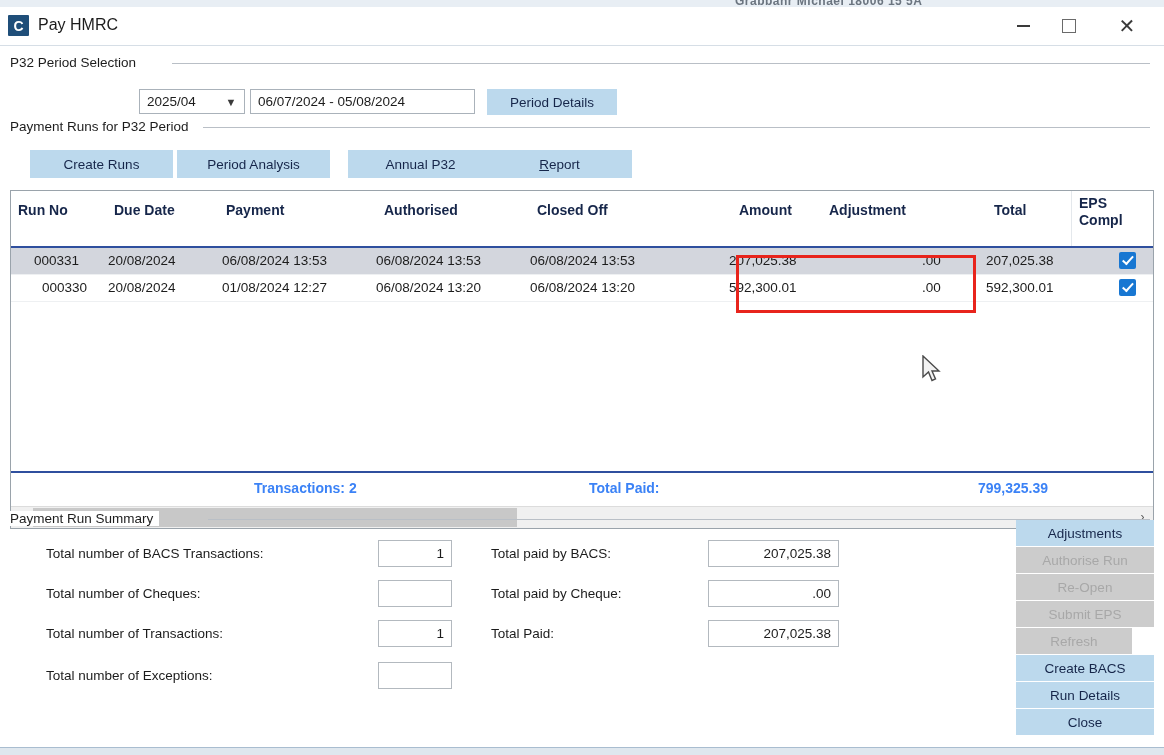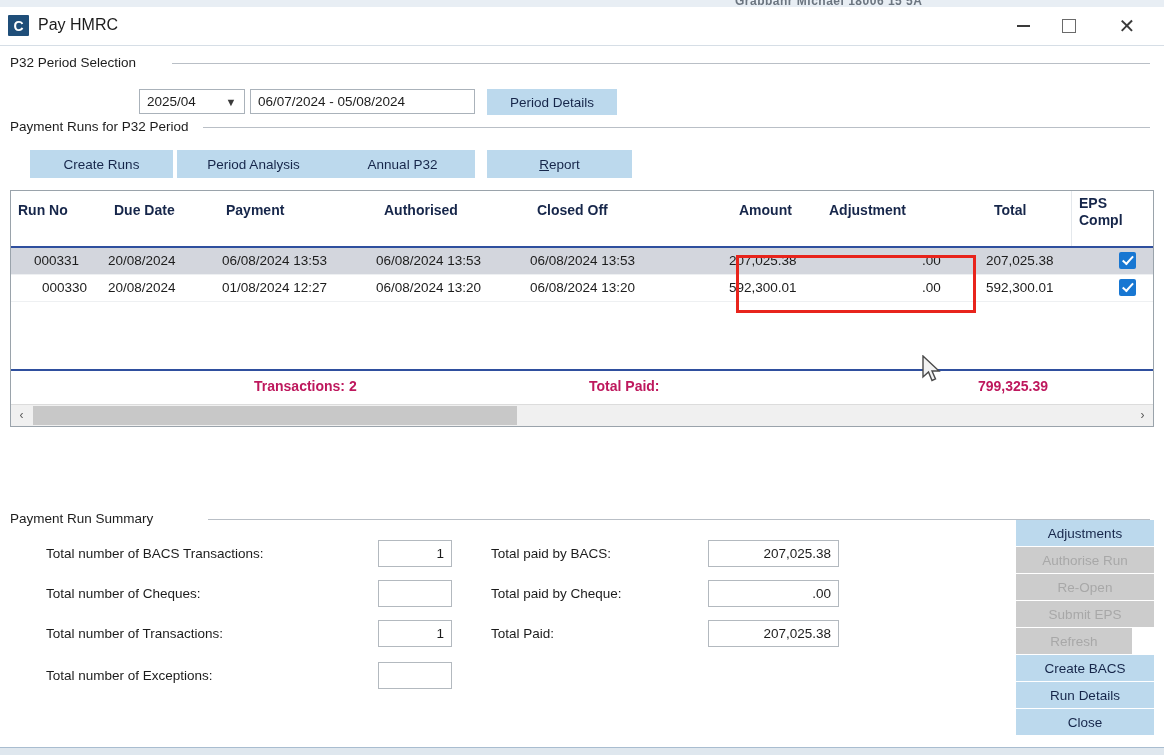--- a/index.html
+++ b/index.html
@@ -83,21 +83,21 @@
     position:absolute;background:#bcd9ed;border:none;
     font-family:"Liberation Sans", sans-serif;font-size:13.5px;color:#16264a;
     display:flex;align-items:center;justify-content:center;
     cursor:default;box-sizing:border-box;
   }
   .btn.disabled{background:#cccccc;color:#a8a8a8;}
   .btn u{text-decoration:underline;}
 
   
   .grid{
-    position:absolute;left:10px;top:183px;width:1144px;height:237px;
+    position:absolute;left:10px;top:183px;width:1144px;height:339px;
     background:#fff;border:1px solid #9aa3ab;box-sizing:border-box;
     overflow:hidden;
   }
   .grid-head{
     position:relative;height:55px;background:#fff;
     border-bottom:2px solid #2f4f9e;
   }
   .hcell{
     position:absolute;top:11px;font-weight:bold;font-size:14px;color:#16264a;
     white-space:nowrap;
@@ -121,21 +121,21 @@
   .chk:after{
     content:"";display:block;width:4px;height:9px;
     border:solid #fff;border-width:0 2px 2px 0;
     transform:rotate(42deg) translate(-1px,-1px);
   }
   .grid-total{
     position:absolute;left:0;bottom:22px;width:100%;height:33px;
     border-top:2px solid #2f4f9e;background:#fff;
   }
   .tcell{
-    position:absolute;top:7px;font-weight:bold;font-size:14px;color:#be185d;
+    position:absolute;top:7px;font-weight:bold;font-size:14px;color:#3b82f6;
     white-space:nowrap;
   }
   .hscroll{
     position:absolute;left:0;bottom:0;width:100%;height:21px;
     background:#f0f0f0;border-top:1px solid #dcdcdc;
   }
   .hs-arrow{
     position:absolute;top:0;width:21px;height:20px;
     display:flex;align-items:center;justify-content:center;
     color:#5a5a5a;font-size:12px;background:#f0f0f0;
@@ -209,21 +209,21 @@
 
   <div class="group-title" style="left:10px;top:112px;">Payment Runs for P32 Period</div>
   <div class="group-rule" style="left:203px;top:120px;width:947px;"></div>
 
   <div class="btn" style="left:177px;top:143px;width:153px;height:28px;">
     <span>Period Analysis</span>
   </div>
   <div class="btn" style="left:30px;top:143px;width:143px;height:28px;">
     <span>Create Runs</span>
   </div>
-  <div class="btn" style="left:330px;top:143px;width:145px;height:28px;">
+  <div class="btn" style="left:348px;top:143px;width:145px;height:28px;">
     <span>Annual P32</span>
   </div>
   <div class="btn" style="left:487px;top:143px;width:145px;height:28px;">
     <span><u>R</u><span>eport</span></span>
   </div>
 
   <div class="grid">
 
     <div class="grid-head">
       <div class="hcell" style="left:7px;">Run No</div>

